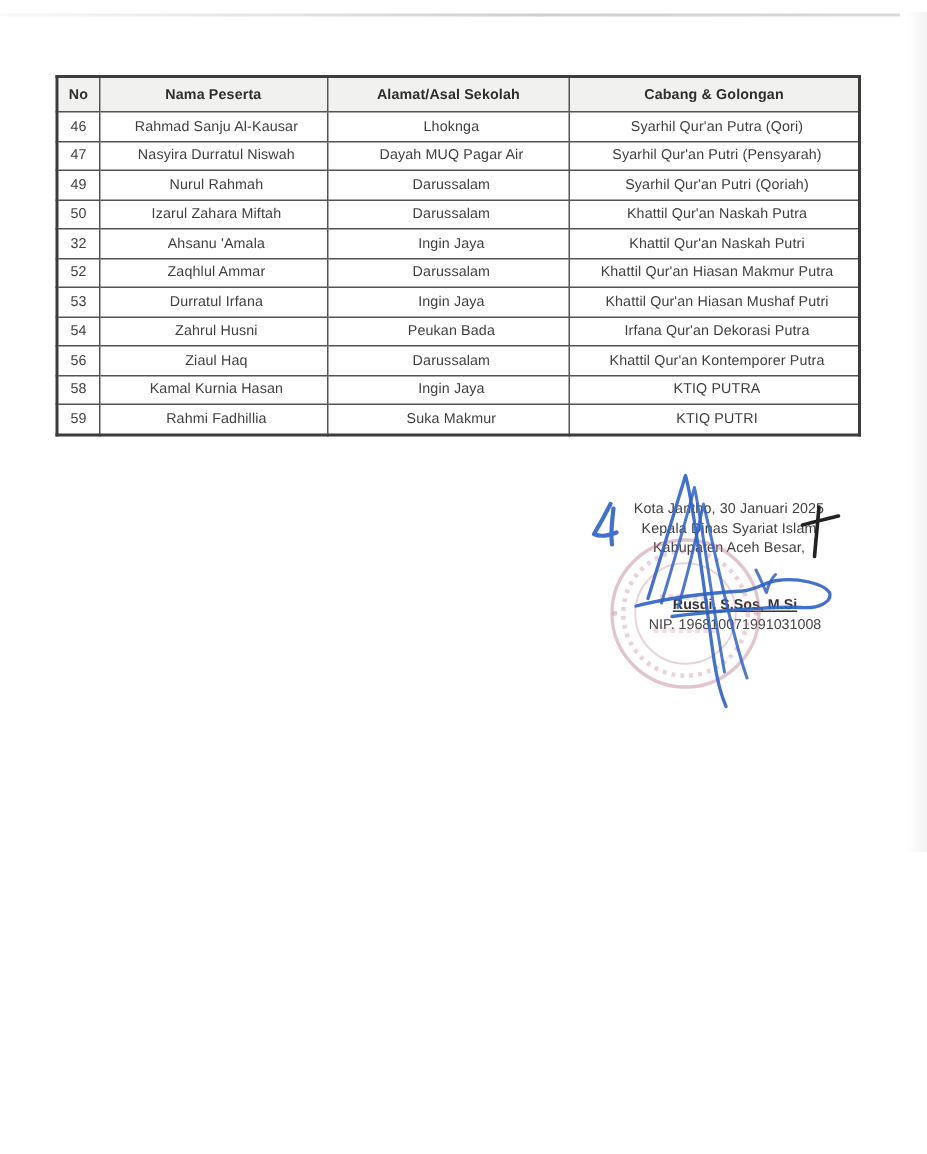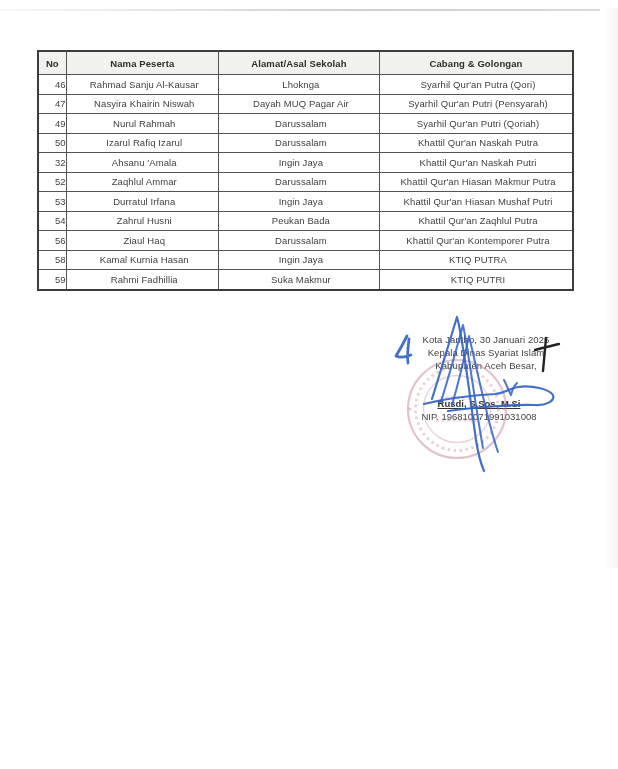--- a/index.html
+++ b/index.html
@@ -45,33 +45,33 @@
     text-align:center;
     font-size:9.5px;
     margin-left:40px;
   }
   .participants-table td{
     height:18.5px;
     padding:0 2px 0 6px;
     vertical-align:middle;
     text-align:center;
   }
-  .participants-table td.col-no{text-align:right;padding:0;}
+  .participants-table td.col-no{text-align:center;padding:0;}
   .col-no{width:28px;}
   .col-name{width:151px;}
   .col-addr{width:160px;}
   .col-branch{width:192px;}
   
   .sig-head{
     position:absolute;left:400px;top:333px;width:172px;
     text-align:center;font-size:9.5px;line-height:13px;color:#3f3f3f;
     letter-spacing:0.1px;
   }
   .sig-name-block{
-    position:absolute;left:393px;top:398px;width:172px;
+    position:absolute;left:404px;top:398px;width:172px;
     text-align:center;font-size:9.5px;line-height:12.5px;color:#3a3a3a;
   }
   .sig-name{font-weight:bold;text-decoration:underline;color:#343434;}
   .sig-nip{color:#454545;}
   .overlay-svg{
     position:absolute;left:0;top:0;width:618px;height:769px;
     pointer-events:none;
   }
 </style>
 </head>
@@ -99,33 +99,33 @@
     </thead>
     <tbody>
         <tr>
       <td class="col-no">46</td>
       <td>Rahmad Sanju Al-Kausar</td>
       <td>Lhoknga</td>
       <td>Syarhil Qur'an Putra (Qori)</td>
     </tr>
         <tr>
       <td class="col-no">47</td>
-      <td>Nasyira Khairin Niswah</td>
+      <td>Nasyira Durratul Niswah</td>
       <td>Dayah MUQ Pagar Air</td>
       <td>Syarhil Qur'an Putri (Pensyarah)</td>
     </tr>
         <tr>
       <td class="col-no">49</td>
       <td>Nurul Rahmah</td>
       <td>Darussalam</td>
       <td>Syarhil Qur'an Putri (Qoriah)</td>
     </tr>
         <tr>
       <td class="col-no">50</td>
-      <td>Izarul Rafiq Izarul</td>
+      <td>Izarul Zahara Miftah</td>
       <td>Darussalam</td>
       <td>Khattil Qur'an Naskah Putra</td>
     </tr>
         <tr>
       <td class="col-no">32</td>
       <td>Ahsanu 'Amala</td>
       <td>Ingin Jaya</td>
       <td>Khattil Qur'an Naskah Putri</td>
     </tr>
         <tr>
@@ -137,21 +137,21 @@
         <tr>
       <td class="col-no">53</td>
       <td>Durratul Irfana</td>
       <td>Ingin Jaya</td>
       <td>Khattil Qur'an Hiasan Mushaf Putri</td>
     </tr>
         <tr>
       <td class="col-no">54</td>
       <td>Zahrul Husni</td>
       <td>Peukan Bada</td>
-      <td>Khattil Qur'an Zaqhlul Putra</td>
+      <td>Irfana Qur'an Dekorasi Putra</td>
     </tr>
         <tr>
       <td class="col-no">56</td>
       <td>Ziaul Haq</td>
       <td>Darussalam</td>
       <td>Khattil Qur'an Kontemporer Putra</td>
     </tr>
         <tr>
       <td class="col-no">58</td>
       <td>Kamal Kurnia Hasan</td>

